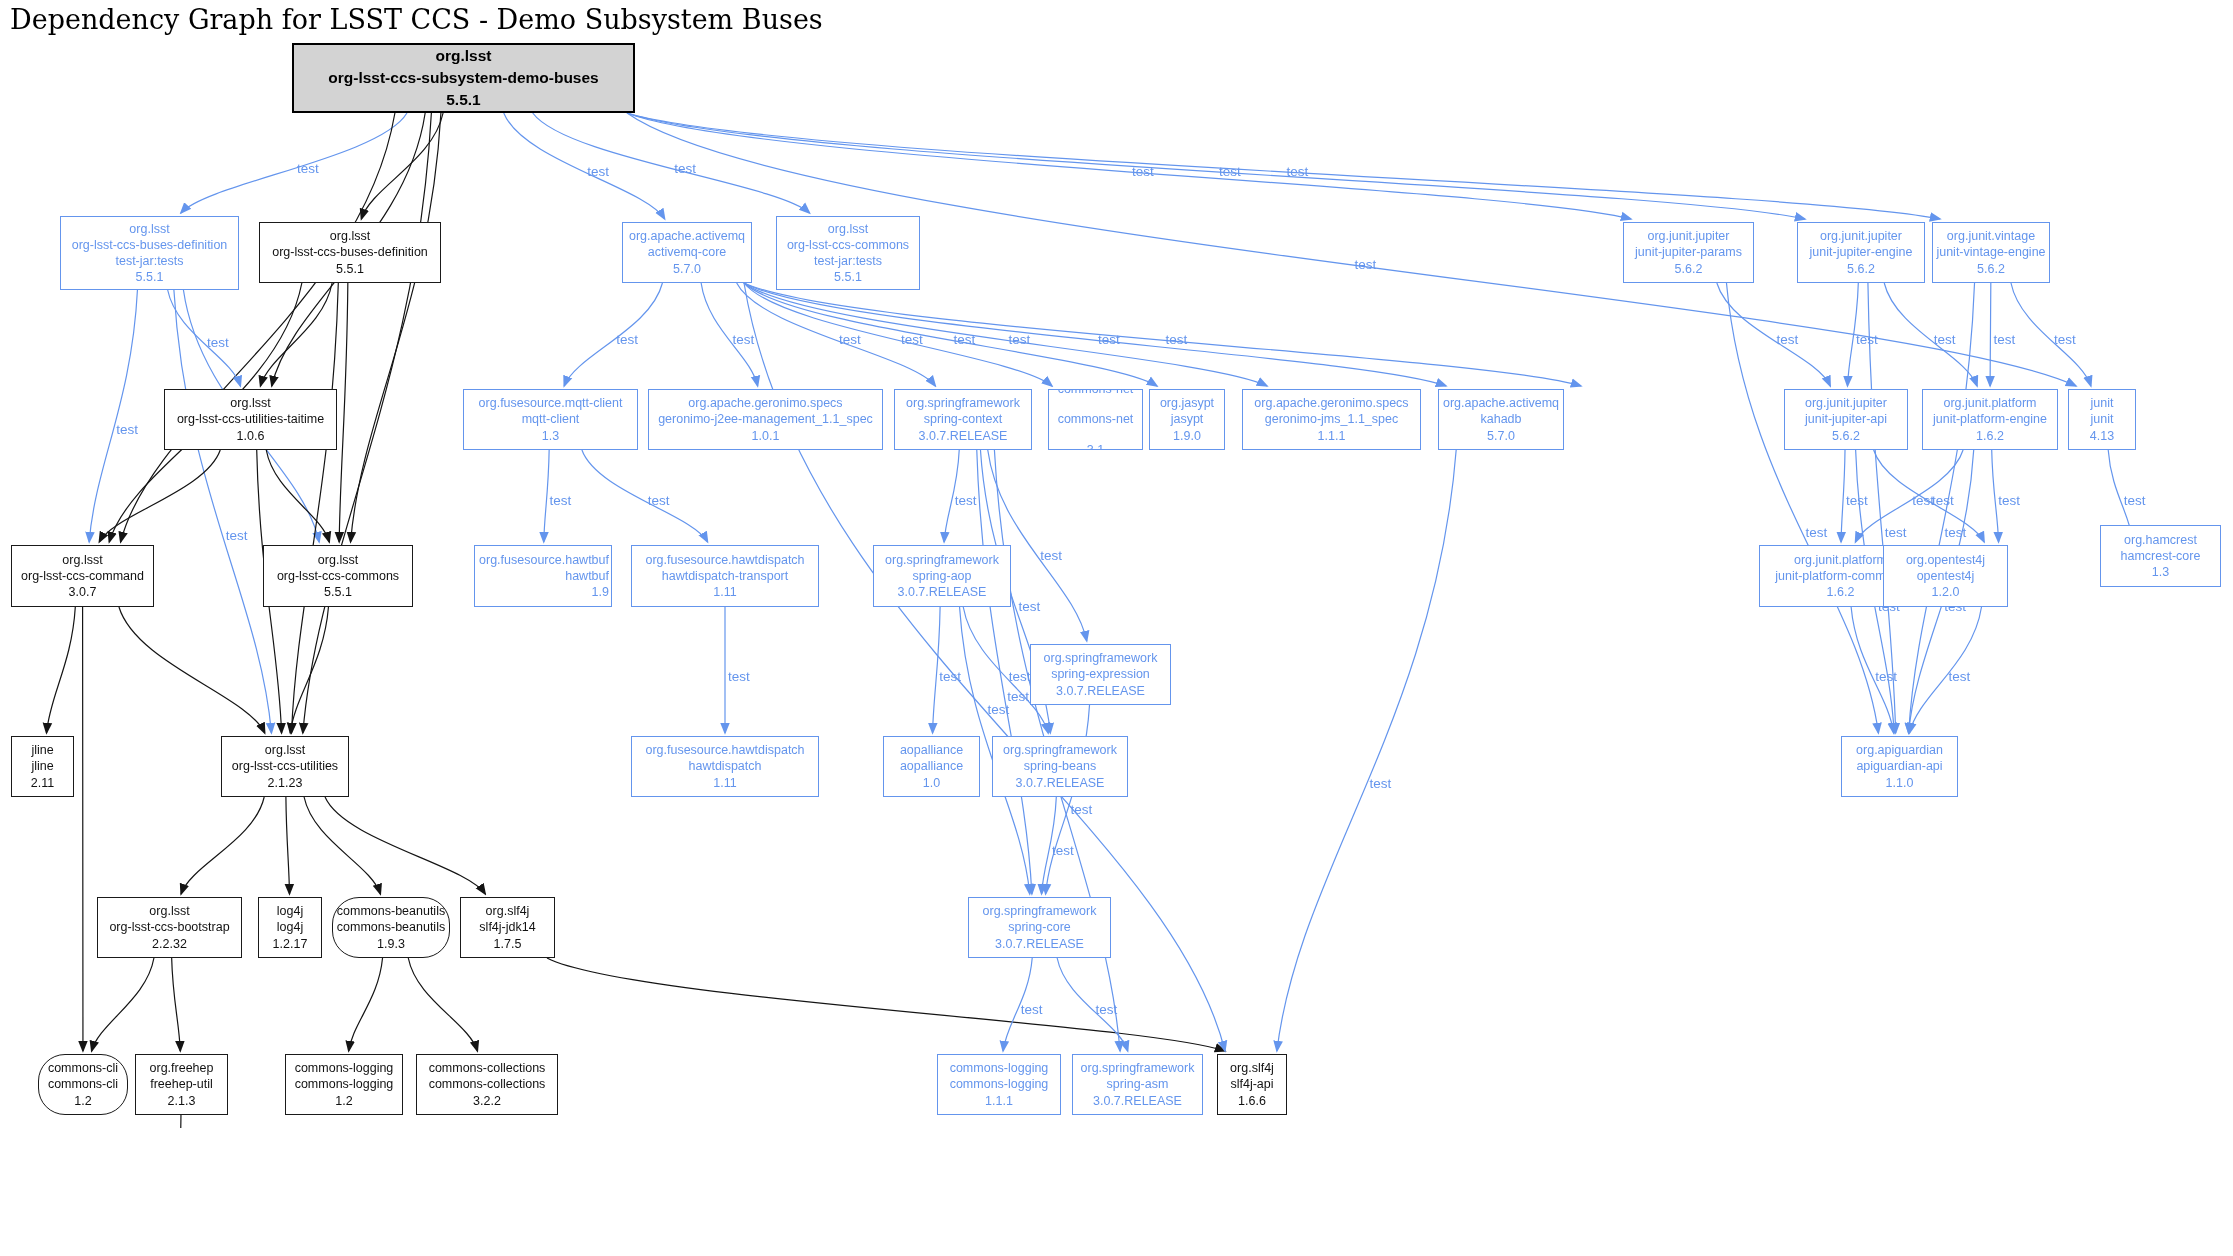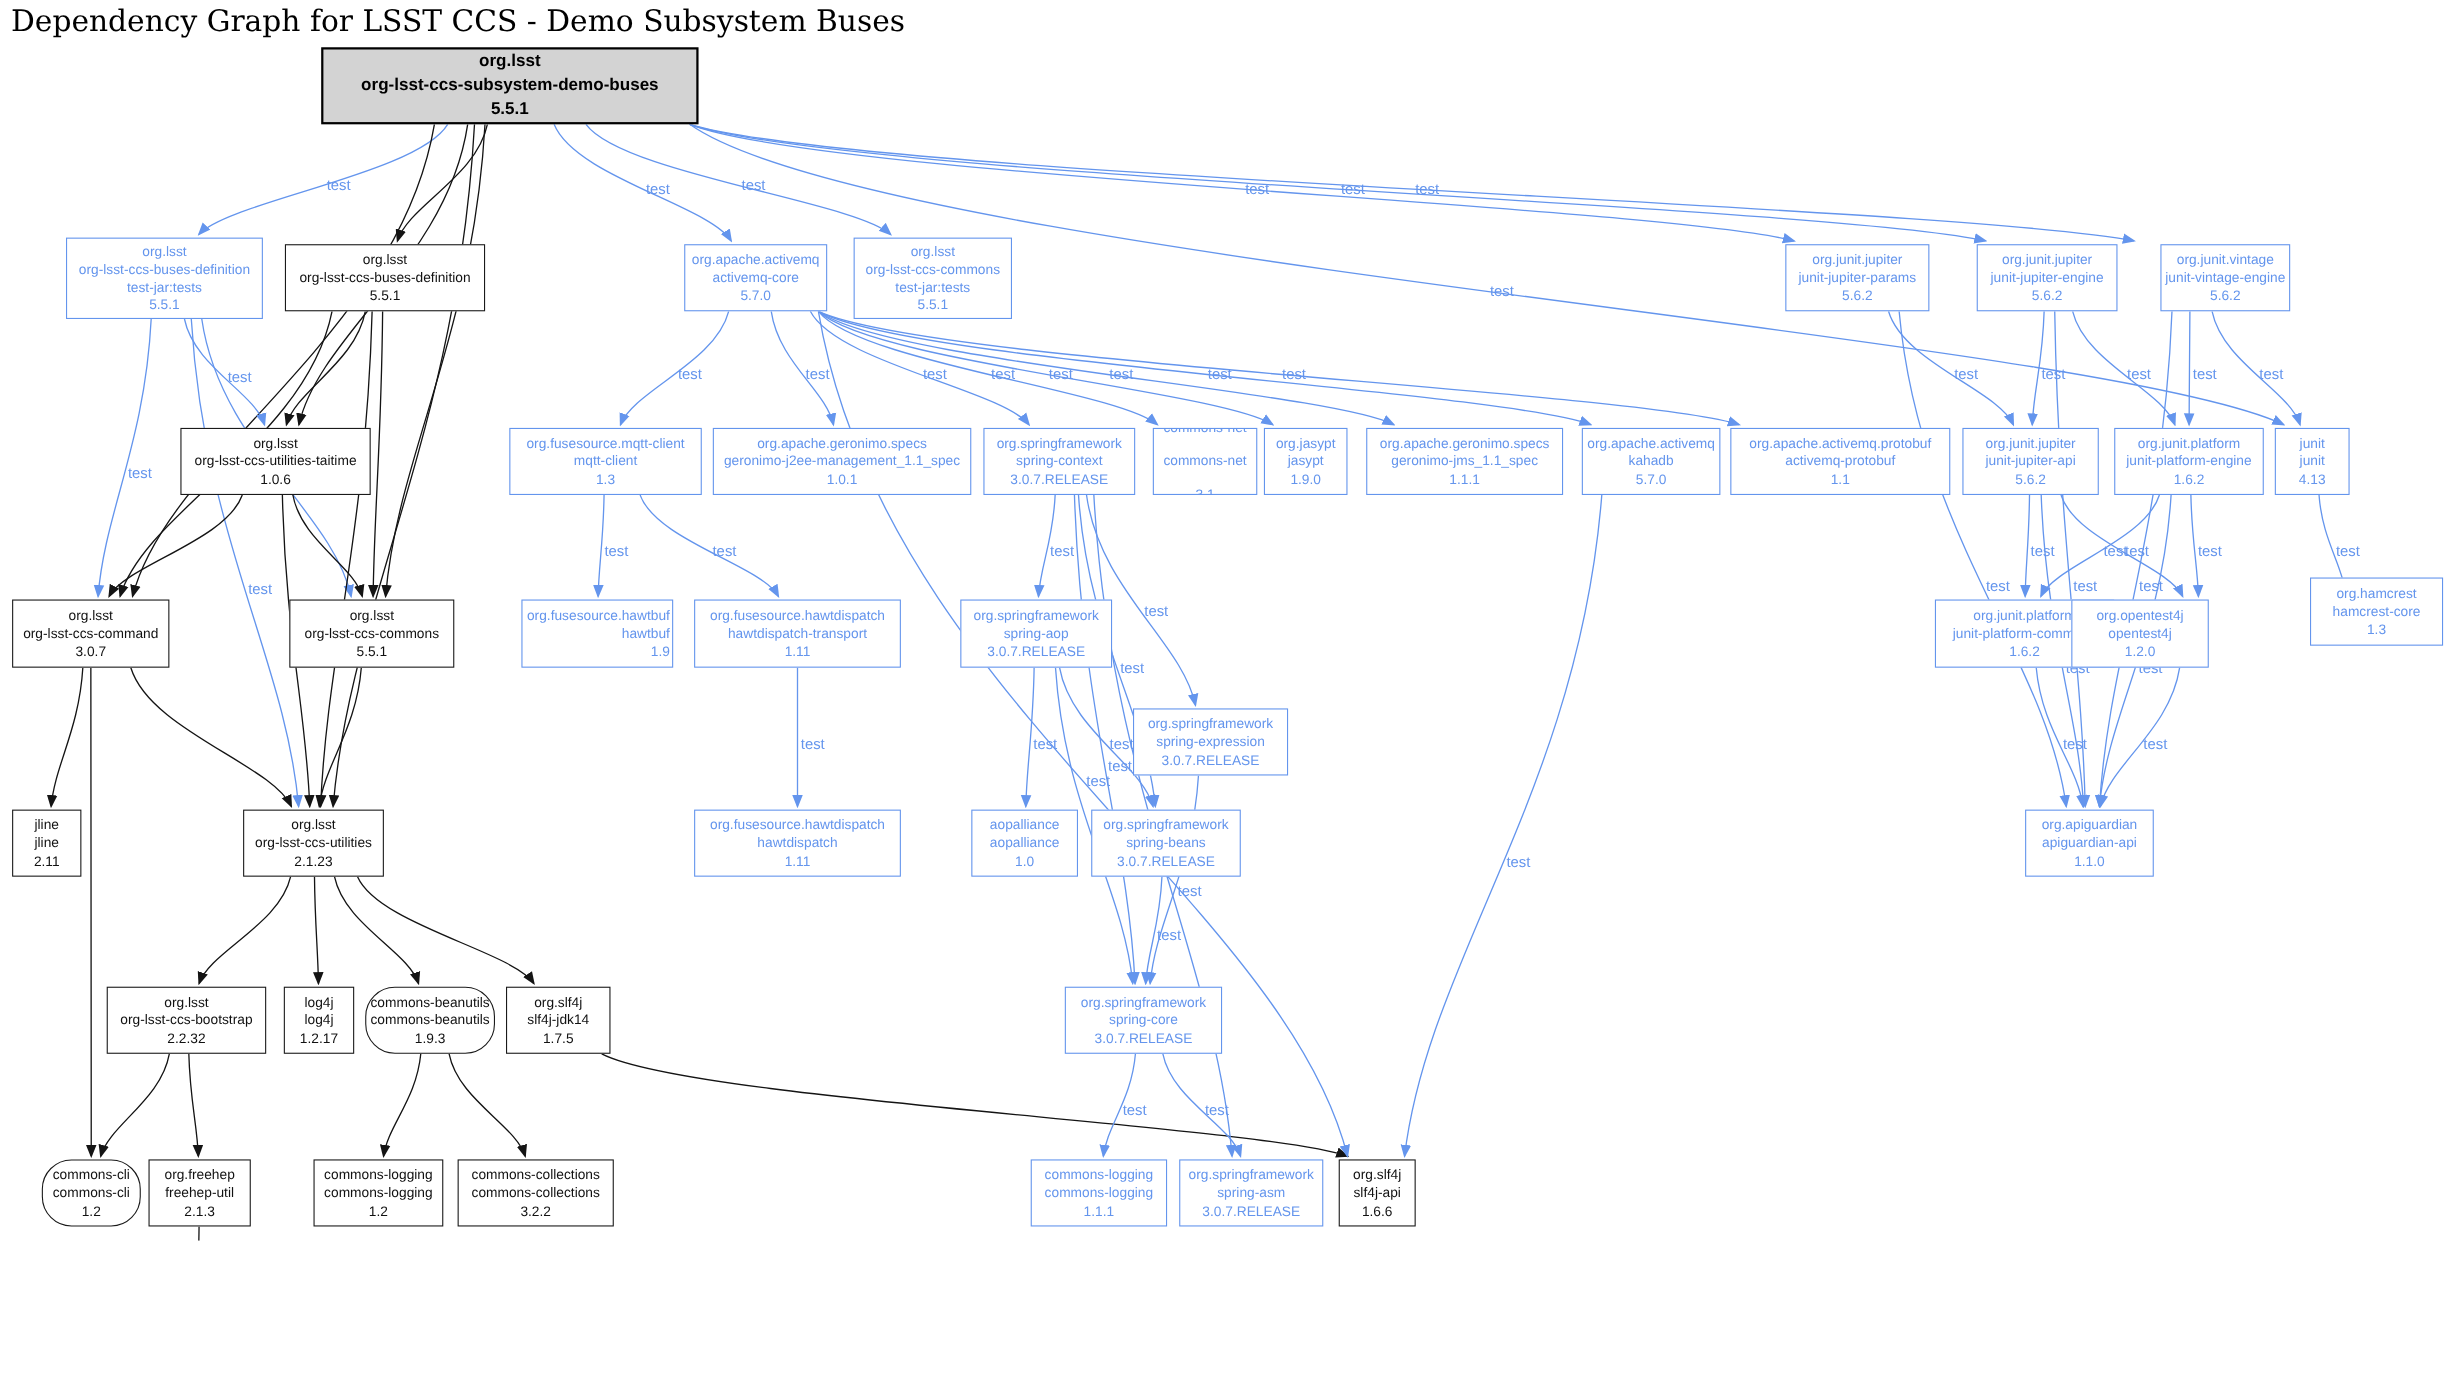--- a/index.html
+++ b/index.html
@@ -198,21 +198,21 @@
     <div class="node test" style="left: 1623px; top: 222px; width: 131px; height: 61px;">
       <div>org.junit.jupiter</div>
       <div>junit-jupiter-params</div>
       <div>5.6.2</div>
     </div>
     <div class="node test" style="left: 1797px; top: 222px; width: 128px; height: 61px;">
       <div>org.junit.jupiter</div>
       <div>junit-jupiter-engine</div>
       <div>5.6.2</div>
     </div>
-    <div class="node test" style="left: 1932px; top: 222px; width: 118px; height: 61px; margin-left: 32px;">
+    <div class="node test" style="left: 1932px; top: 222px; width: 118px; height: 61px;">
       <div>org.junit.vintage</div>
       <div>junit-vintage-engine</div>
       <div>5.6.2</div>
     </div>
     <div class="node compile" style="left: 164px; top: 389px; width: 173px; height: 61px;">
       <div>org.lsst</div>
       <div>org-lsst-ccs-utilities-taitime</div>
       <div>1.0.6</div>
     </div>
     <div class="node test" style="left: 463px; top: 389px; width: 175px; height: 61px;">
@@ -243,25 +243,20 @@
     <div class="node test" style="left: 1242px; top: 389px; width: 179px; height: 61px;">
       <div>org.apache.geronimo.specs</div>
       <div>geronimo-jms_1.1_spec</div>
       <div>1.1.1</div>
     </div>
     <div class="node test" style="left: 1438px; top: 389px; width: 126px; height: 61px;">
       <div>org.apache.activemq</div>
       <div>kahadb</div>
       <div>5.7.0</div>
     </div>
-    <div class="node test" style="left: 1573px; top: 389px; width: 200px; height: 61px;">
-      <div>org.apache.activemq.protobuf</div>
-      <div>activemq-protobuf</div>
-      <div>1.1</div>
-    </div>
     <div class="node test" style="left: 1784px; top: 389px; width: 124px; height: 61px;">
       <div>org.junit.jupiter</div>
       <div>junit-jupiter-api</div>
       <div>5.6.2</div>
     </div>
     <div class="node test" style="left: 1922px; top: 389px; width: 136px; height: 61px;">
       <div>org.junit.platform</div>
       <div>junit-platform-engine</div>
       <div>1.6.2</div>
     </div>

